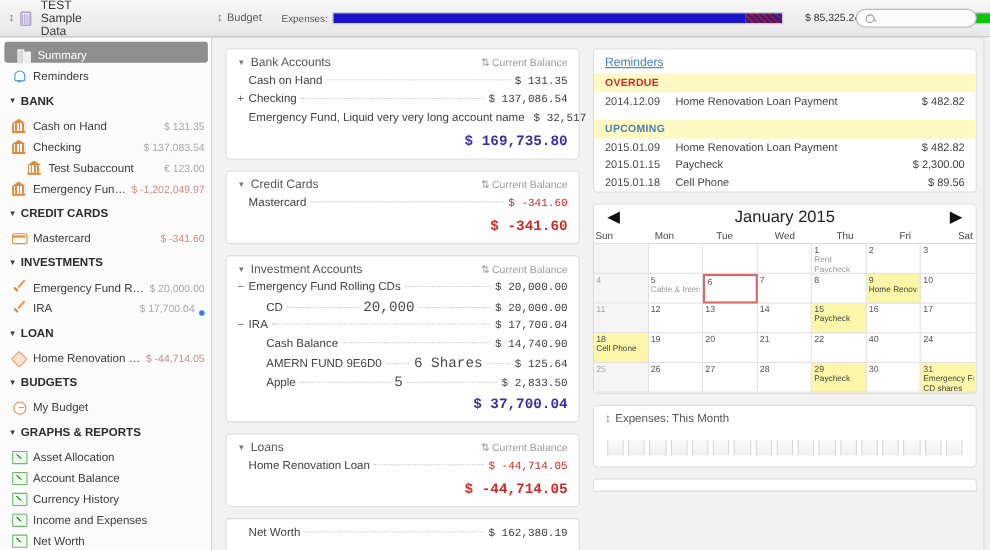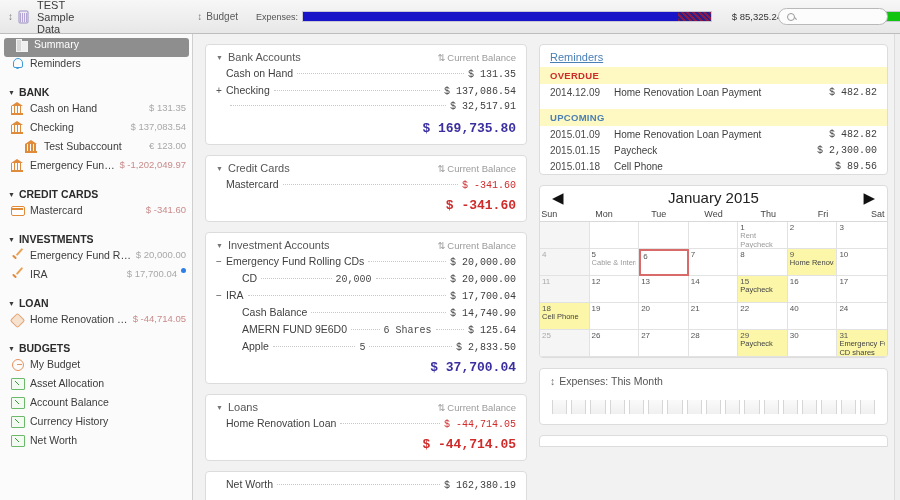--- a/index.html
+++ b/index.html
@@ -45,21 +45,21 @@
   .searchbox input{border:0;outline:0;background:transparent;font-size:9px;width:84px;margin-left:4px;font-family:"Liberation Sans",sans-serif;}
 
   
   .body{ flex:1; display:flex; min-height:0; }
 
   
   .sidebar{
     width:193px; flex:0 0 193px; background:#fbfbfb;
     border-right:1px solid #cfcfcf; overflow:hidden; padding-top:4px;
   }
-  .si{ display:flex; align-items:flex-start; height:19px; padding:0 6px 0 10px; font-size:10.5px;}
+  .si{ display:flex; align-items:flex-end; height:19px; padding:0 6px 0 10px; font-size:10.5px;}
   .si.sel{ background:#8e8e8e; color:#fff; margin:0 4px; border-radius:3px; width:185px;}
   .si .ic{ width:14px; height:13px; margin-right:6px; flex:0 0 14px; position:relative; }
   .si .nm{ flex:1; white-space:nowrap; overflow:hidden; text-overflow:ellipsis; color:#3c3c3c;}
   .si.sel .nm{ color:#fff; }
   .si .amt{ font-size:9.5px; color:#a8a8a8; white-space:nowrap; padding-left:4px;}
   .si .amt.neg{ color:#c98b8b; }
   .si.sub{ padding-left:24px; }
   .si.sub .nm{ }
   .grp{ display:flex; align-items:center; height:20px; padding-left:8px; font-size:10.5px; font-weight:bold; color:#2b2b2b; margin-top:6px;}
   .grp .tri{ font-size:7px; margin-right:4px; color:#3a3a3a;}
@@ -99,39 +99,39 @@
   }
   .p-head{ display:flex;align-items:center;justify-content:space-between;padding-bottom:4px;}
   .p-title{ font-size:11px;color:#555;display:flex;align-items:center;}
   .p-title .tri{ font-size:7px;margin-right:5px;color:#777;}
   .p-col{ font-size:9.5px;color:#9b9b9b; }
   .p-col .arr{ margin-right:2px;}
   .row{ display:flex;align-items:baseline;font-size:10.5px;color:#3f3f3f;height:17px;}
   .row .exp{ width:10px;flex:0 0 10px;color:#555;font-size:10px;}
   .row .lbl{ white-space:nowrap; }
   .row .fill{ flex:1;border-bottom:1px dotted #c9c9c9;margin:0 4px;position:relative;top:-3px;}
-  .row .sh{ font-family:"Liberation Mono",monospace;font-size:10px;color:#4a4a4a;white-space:nowrap;}
+  .row .sh{ font-family:"Liberation Mono",monospace;font-size:13px;color:#4a4a4a;white-space:nowrap;}
   .row .val{ font-family:"Liberation Mono",monospace;font-size:10px;color:#3f3f3f;white-space:nowrap;text-align:right;}
   .row.ind1 .lbl{ padding-left:16px; }
   .total{ text-align:right;font-family:"Liberation Mono",monospace;font-size:13px;font-weight:bold;color:#3b2fa0;padding-top:3px;}
   .total.red{ color:#cf2b2b; }
   .val.red{ color:#cf2b2b; }
 
   
   .right{ flex:1; padding:10px 12px 0 4px; overflow:hidden;}
   .rpanel{ background:#fff;border:1px solid #dcdcdc;border-radius:4px;margin-bottom:10px;overflow:hidden;}
   .rem-head{ padding:6px 10px 4px 10px;}
   .rem-link{ font-size:11px;color:#4a7fb5;text-decoration:underline;}
   .rem-sec{ background:#fef9c3;padding:3px 10px;font-size:9.5px;font-weight:bold;letter-spacing:.3px;}
   .rem-sec.overdue{ color:#cf2b2b;}
   .rem-sec.upcoming{ color:#4a7fb5;}
   .rem-row{ display:flex;align-items:center;padding:2px 10px;font-size:10px;color:#3f3f3f;height:16px;}
   .rem-row .d{ width:64px;flex:0 0 64px;color:#4a4a4a;}
   .rem-row .t{ flex:1;white-space:nowrap;overflow:hidden;text-overflow:ellipsis;}
-  .rem-row .a{ font-family:Liberation Mono, monospace;white-space:nowrap;}
+  .rem-row .a{ font-family:Liberation Sans, sans-serif;white-space:nowrap;}
   .rem-spacer{ height:9px; }
 
   
   .cal-head{ display:flex;align-items:center;justify-content:space-between;padding:3px 12px 2px 12px;}
   .cal-arrow{ font-size:15px;color:#111;line-height:1;}
   .cal-title{ font-size:15px;color:#222;}
   .cal-dow{ display:grid;grid-template-columns:repeat(7,1fr);border-bottom:1px solid #d9d9d9;gap:36px;}
   .cal-dow div{ text-align:center;font-size:9px;color:#444;padding:1px 0 2px;}
   .cal-grid{ display:grid;grid-template-columns:repeat(7,1fr);}
   .cell{ height:27px;border-right:1px solid #e2e2e2;border-bottom:1px solid #e2e2e2;padding:1px 2px;position:relative;overflow:hidden;}
@@ -273,31 +273,39 @@
             <span class="amt neg">$ -44,714.05</span>
           </div>
           <div class="grp">
             <span class="tri">▼</span>
             <span>BUDGETS</span>
           </div>
           <div class="si">
             <span class="ic ic-budget"></span>
             <span class="nm">My Budget</span>
           </div>
+          <div class="grp">
+            <span class="tri">▼</span>
+            <span>GRAPHS &amp; REPORTS</span>
+          </div>
           <div class="si">
             <span class="ic ic-graph"></span>
             <span class="nm">Asset Allocation</span>
           </div>
           <div class="si">
             <span class="ic ic-graph"></span>
             <span class="nm">Account Balance</span>
           </div>
           <div class="si">
             <span class="ic ic-graph"></span>
             <span class="nm">Currency History</span>
+          </div>
+          <div class="si">
+            <span class="ic ic-graph"></span>
+            <span class="nm">Income and Expenses</span>
           </div>
           <div class="si">
             <span class="ic ic-graph"></span>
             <span class="nm">Net Worth</span>
           </div>
           <div class="si"></div>
         </div>
     </div>
 
     <div class="center">
@@ -317,20 +325,21 @@
               <span class="val">$ 131.35</span>
             </div>
             <div class="row">
               <span class="exp">+</span>
               <span class="lbl">Checking</span>
               <span class="fill"></span>
               <span class="val">$ 137,086.54</span>
             </div>
             <div class="row">
               <span class="exp"></span>
+              <span class="lbl">Emergency Fund, Liquid very very long account name</span>
               <span class="fill"></span>
               <span class="val">$ 32,517.91</span>
             </div>
             <div class="total">$ 169,735.80</div>
           </div>
           <div class="panel">
             <div class="p-head">
               <div class="p-title">
                 <span class="tri">▼</span>
                 <span>Credit Cards</span>

